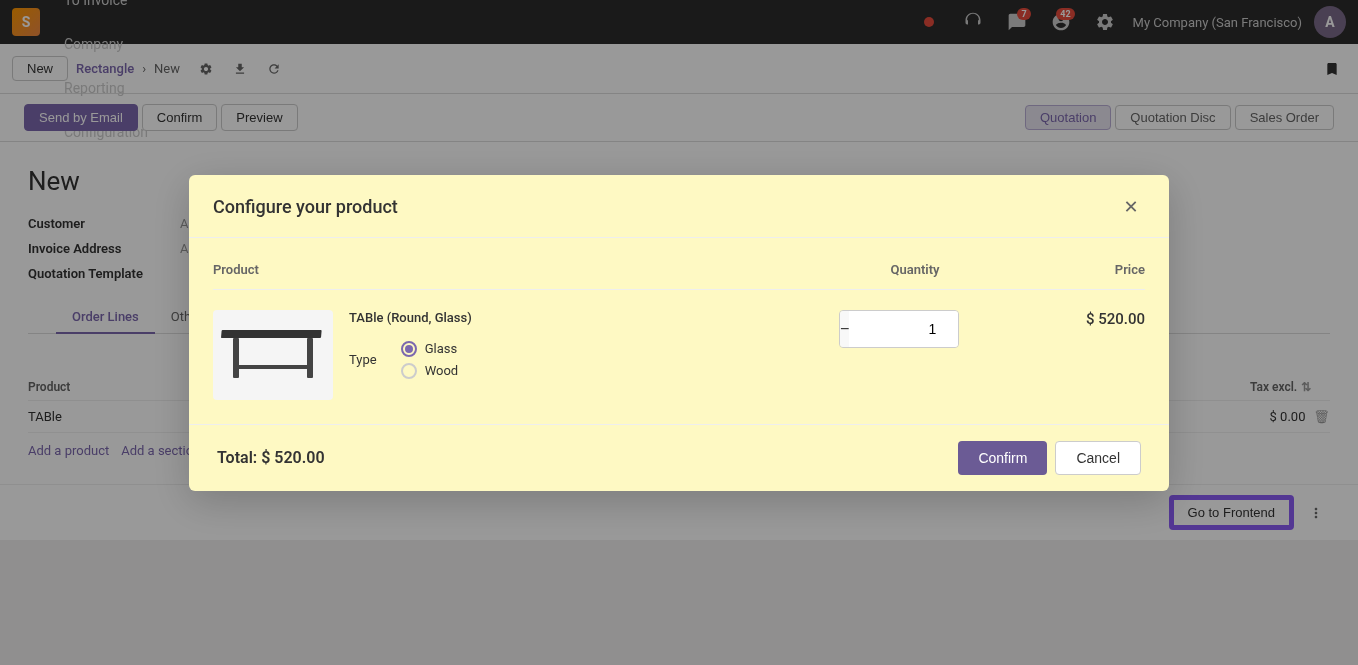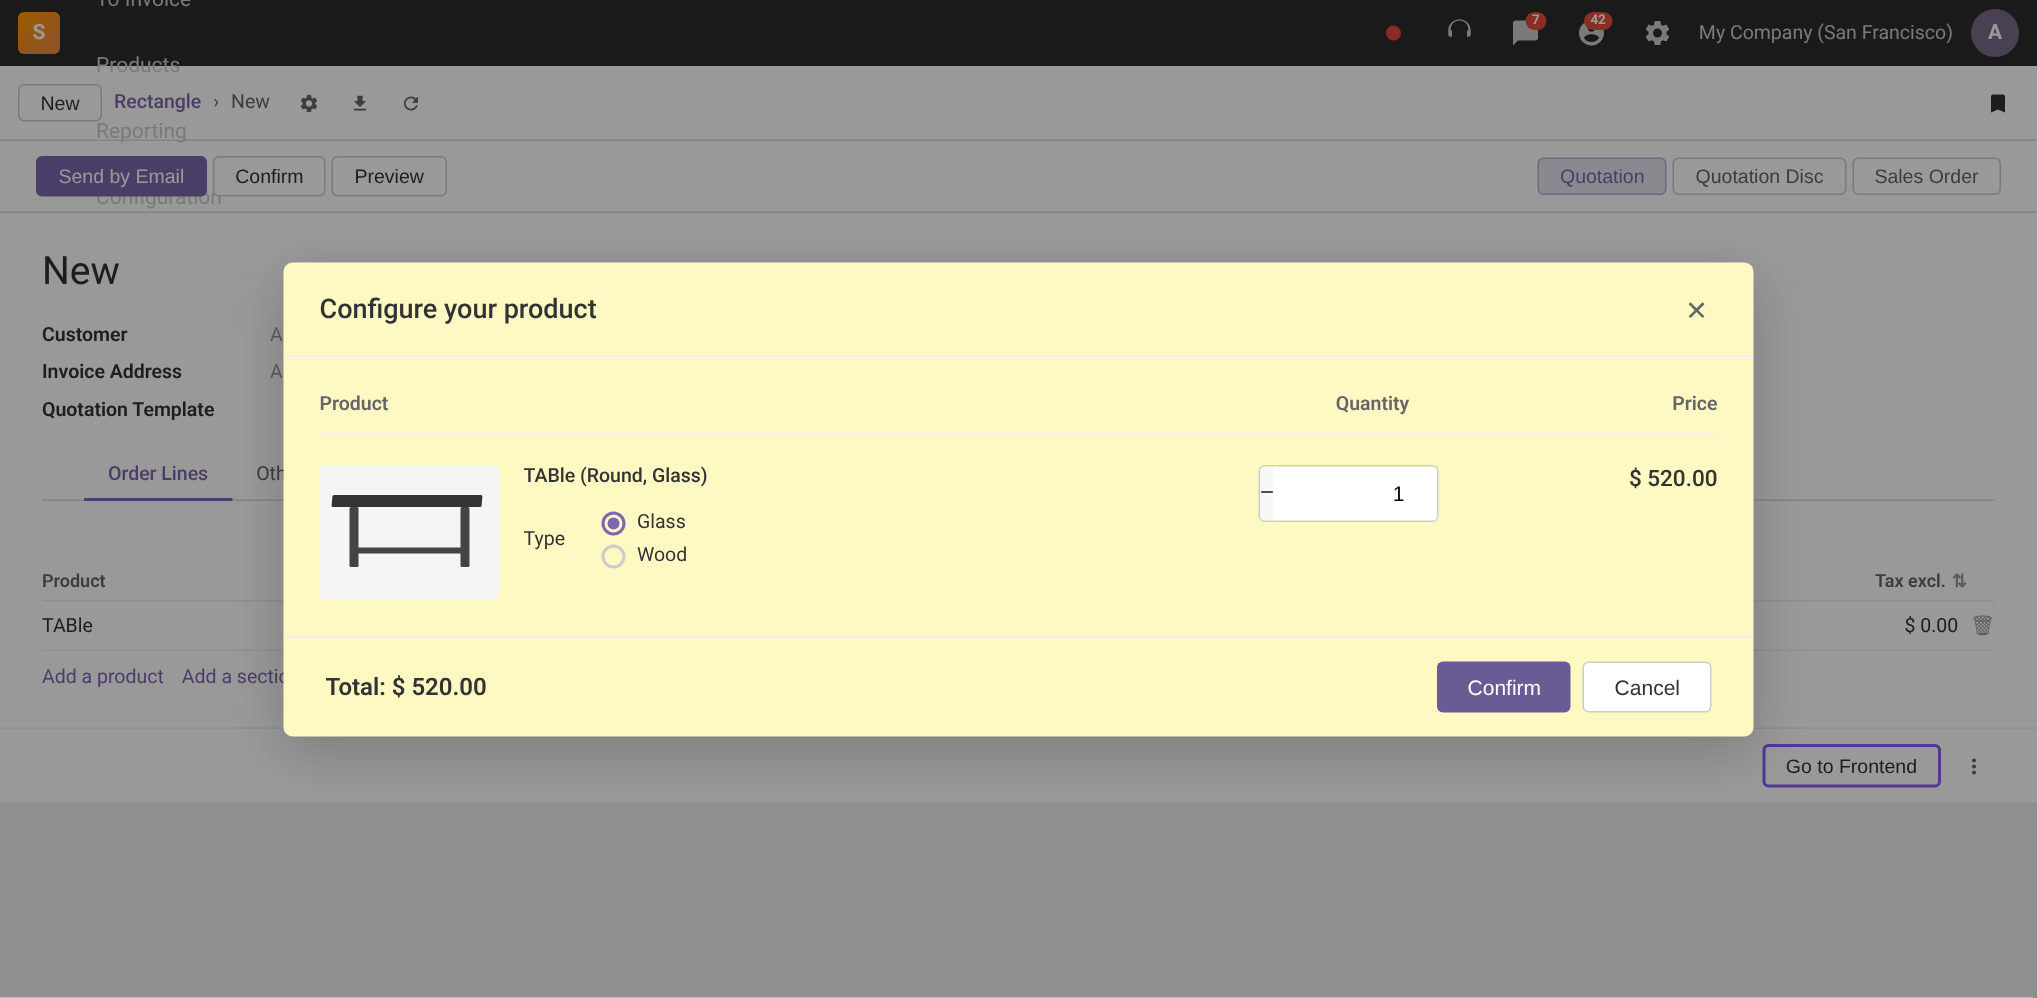--- a/index.html
+++ b/index.html
@@ -138,21 +138,21 @@
     .page-footer {
       background: #fff;
       border-top: 1px solid #eee;
       padding: 10px 28px;
       display: flex;
       align-items: center;
       justify-content: flex-end;
       gap: 8px;
     }
     .btn-frontend {
-      background: #fff; border: 2px solid #8b5cf6; color: #333;
+      background: #fff; border: 5px solid #8b5cf6; color: #333;
       padding: 5px 14px; border-radius: 4px; cursor: pointer; font-size: 13px;
     }
 
     
     .overlay {
       position: fixed; top: 0; left: 0; right: 0; bottom: 0;
       background: rgba(0,0,0,0.4);
       display: flex; align-items: center; justify-content: center;
       z-index: 1000;
     }
@@ -255,21 +255,21 @@
   </style>
 </head>
 <body>
 
 <div class="top-nav">
   <div class="logo">S</div>
   <div class="nav-items">
     <div class="nav-item active">Sales</div>
     <div class="nav-item">Orders</div>
     <div class="nav-item">To Invoice</div>
-    <div class="nav-item">Products</div>
+    <div class="nav-item">Company</div>
     <div class="nav-item">Reporting</div>
     <div class="nav-item">Configuration</div>
   </div>
   <div class="nav-right">
     <div class="nav-icon">
       <span class="red-dot"></span>
     </div>
     <div class="nav-icon">
       <svg width="20" height="20" viewBox="0 0 24 24" fill="#ccc">
           <path d="M12 1C7 1 3 5 3 10v3a2 2 0 002 2h1v-5H5v-1c0-3.9 3.1-7 7-7s7 3.1 7 7v1h-1v5h1a2 2 0 002-2v-3c0-5-4-9-9-9z"></path>

